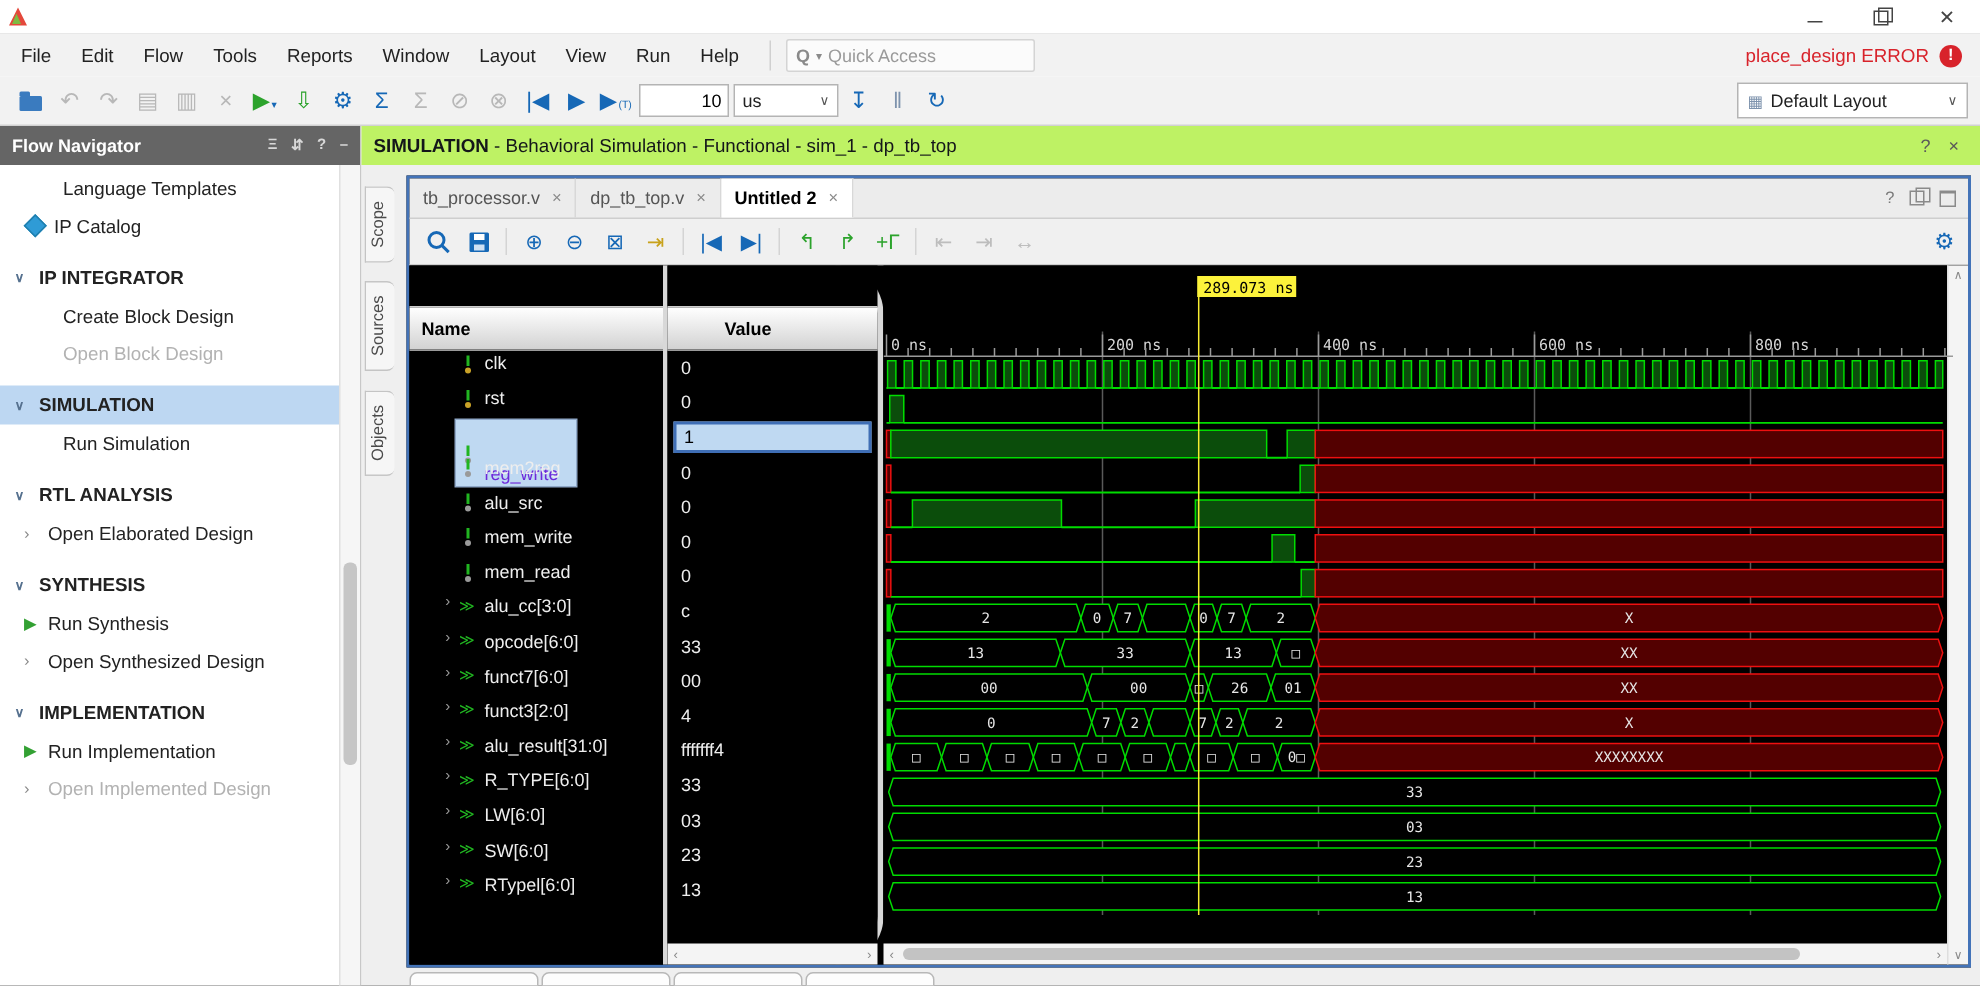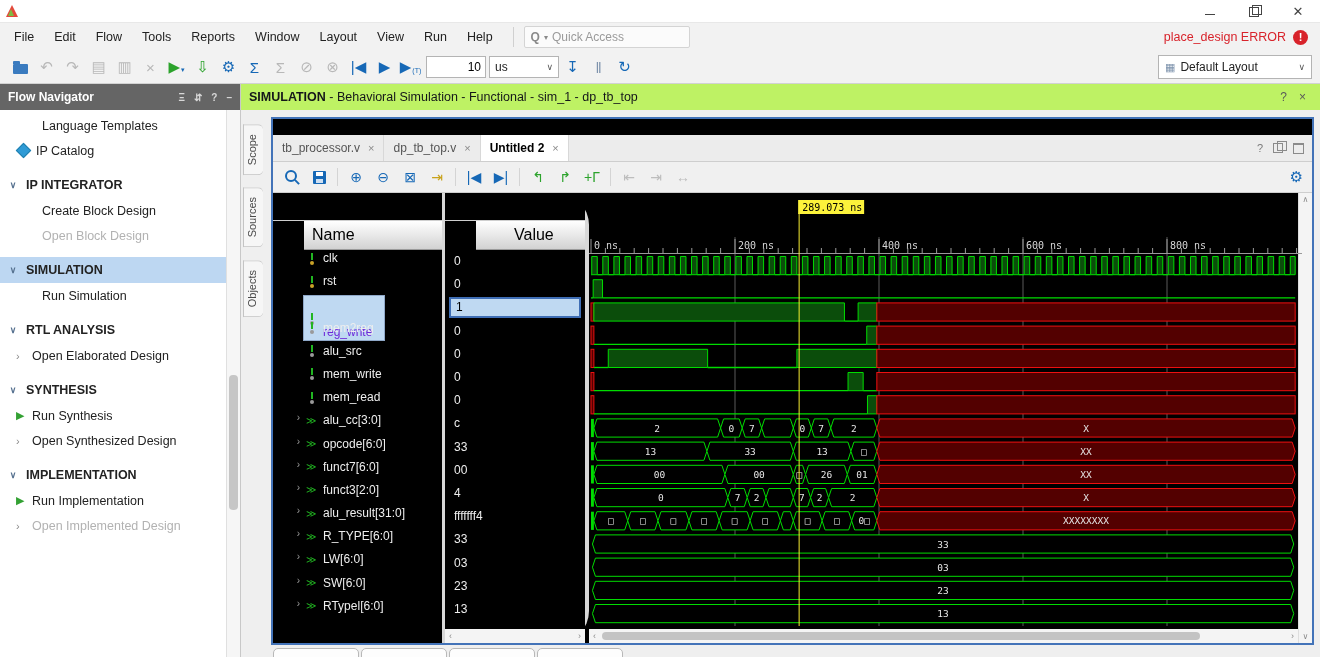--- a/index.html
+++ b/index.html
@@ -63,21 +63,21 @@
   .content{flex:1;display:flex;flex-direction:column;background:#efefef;min-width:0;}
   .sim-header{height:26px;background:#bef264;display:flex;align-items:center;padding:0 8px;font-size:12.5px;color:#14161a;flex:none;}
   .sim-header b{font-weight:bold;}
   .sim-header-icons{margin-left:auto;display:flex;gap:12px;color:#5a5a5a;font-size:12px;padding-right:6px;}
 
   .doc-area{flex:1;position:relative;padding-left:28px;min-height:0;}
   .side-tabs{position:absolute;left:2px;top:14px;width:26px;display:flex;flex-direction:column;gap:12px;}
   .vtab{writing-mode:vertical-rl;transform:rotate(180deg);background:#f6f6f6;border:1px solid #c4c4c4;border-left:none;border-radius:5px 0 0 5px;padding:9px 2px;font-size:11px;color:#4a4a4a;text-align:center;width:20px;box-sizing:border-box;}
 
   .wave-window{margin:7px 6px 0 2px;border:2px solid #4373b8;background:#000;height:528px;display:flex;flex-direction:column;box-sizing:border-box;}
-  .tab-bar{height:26px;background:#ececec;border-bottom:1px solid #cecece;display:flex;flex:none;margin-top:16px;}
+  .tab-bar{height:26px;background:#ececec;border-bottom:1px solid #cecece;display:flex;flex:none;}
   .etab{display:flex;align-items:center;padding:0 9px;font-size:12px;color:#555;border-right:1px solid #d8d8d8;gap:8px;}
   .etab.active{background:#fff;color:#000;font-weight:bold;}
   .etab .x{color:#8a8a8a;font-weight:normal;font-size:11px;}
   .tab-bar-icons{margin-left:auto;display:flex;align-items:center;gap:10px;padding-right:8px;color:#7a7a7a;font-size:11px;}
   .ic-float{width:8px;height:8px;border:1.2px solid #8a8a8a;position:relative;}
   .ic-float::before{content:"";position:absolute;top:-3.5px;left:2.5px;width:8px;height:8px;border:1.2px solid #8a8a8a;}
   .ic-maxp{width:9px;height:8px;border:1.2px solid #8a8a8a;border-top-width:2.5px;}
 
   .wave-toolbar{height:30px;background:#f0f0f0;border-bottom:1px solid #cecece;display:flex;align-items:center;padding:0 7px;gap:3px;flex:none;}
   .wbtn{width:24px;height:22px;display:flex;align-items:center;justify-content:center;font-size:14px;}
@@ -87,21 +87,21 @@
   .ic-disk{width:13px;height:13px;background:#1668b6;position:relative;border-radius:1px;}
   .ic-disk::before{content:"";position:absolute;top:1px;left:3px;width:7px;height:4px;background:#fff;}
   .ic-disk::after{content:"";position:absolute;bottom:1px;left:3px;width:7px;height:4px;background:#cfe0f2;}
   .wave-gear{margin-left:auto;color:#1668b6;font-size:15px;padding-right:2px;}
 
   
   .wave-body{flex:1;display:flex;min-height:0;background:#000;}
   .names-col{width:172px;flex:none;display:flex;flex-direction:column;border-right:3px solid #d8d8d8;box-sizing:border-box;}
   .values-col{width:144px;flex:none;display:flex;flex-direction:column;border-right:4px solid #d8d8d8;box-sizing:border-box;position:relative;border-radius:32px;}
   .col-topgap{height:27px;background:#000;border-bottom:1px solid #cfcfcf;flex:none;}
-  .col-header{height:28px;background:linear-gradient(#ffffff,#d2d2d2);color:#000;font-weight:normal;font-size:16px;display:flex;align-items:center;padding-left:8px;border-bottom:1px solid #9a9a9a;flex:none;margin-left:31px;}
+  .col-header{height:28px;background:linear-gradient(#ffffff,#d2d2d2);color:#000;font-weight:bold;font-size:12px;display:flex;align-items:center;padding-left:8px;border-bottom:1px solid #9a9a9a;flex:none;}
   .values-col .col-header{padding-left:38px;}
   .rows{flex:1;background:#000;overflow:hidden;}
   .srow{display:flex;align-items:flex-start;height:23.2px;color:#eee;font-size:12px;padding-left:20px;}
   .srow .expander{width:11px;color:#9a9a9a;font-size:10px;flex:none;text-align:center;}
   .srow .cell{display:flex;align-items:center;padding:1px 12px 1px 0;}
   .srow.sel .cell{background:#bfd9f2;outline:1px solid #8fa8c8;}
   .srow.sel .sname{color:#6d28d9;margin-top:28px;}
   .sicon{display:inline-block;width:12px;height:13px;margin:0 5px 0 2px;position:relative;flex:none;}
   .sicon.sc::before{content:"";position:absolute;left:5px;top:1px;width:2px;height:7px;background:#21b521;}
   .sicon.sc::after{content:"";position:absolute;left:4px;bottom:0;width:4px;height:4px;border-radius:50%;background:#c9a227;}

